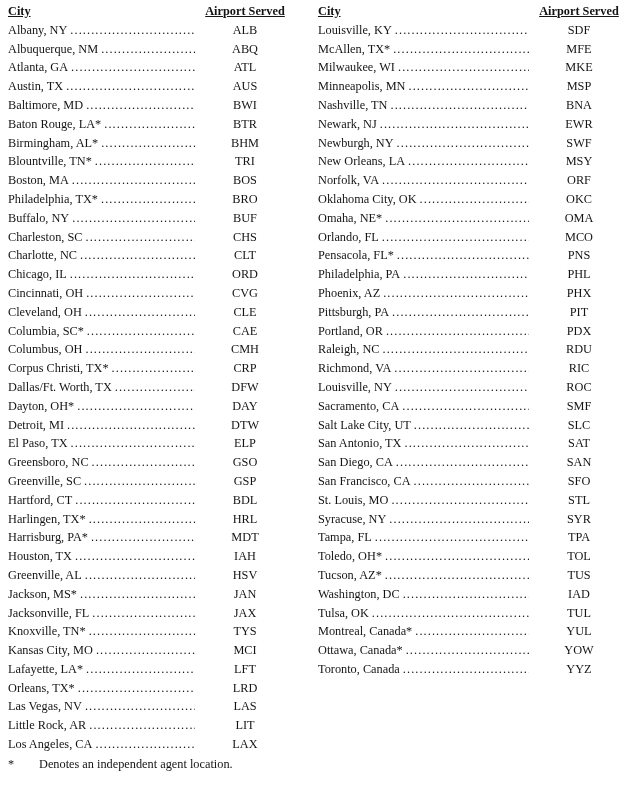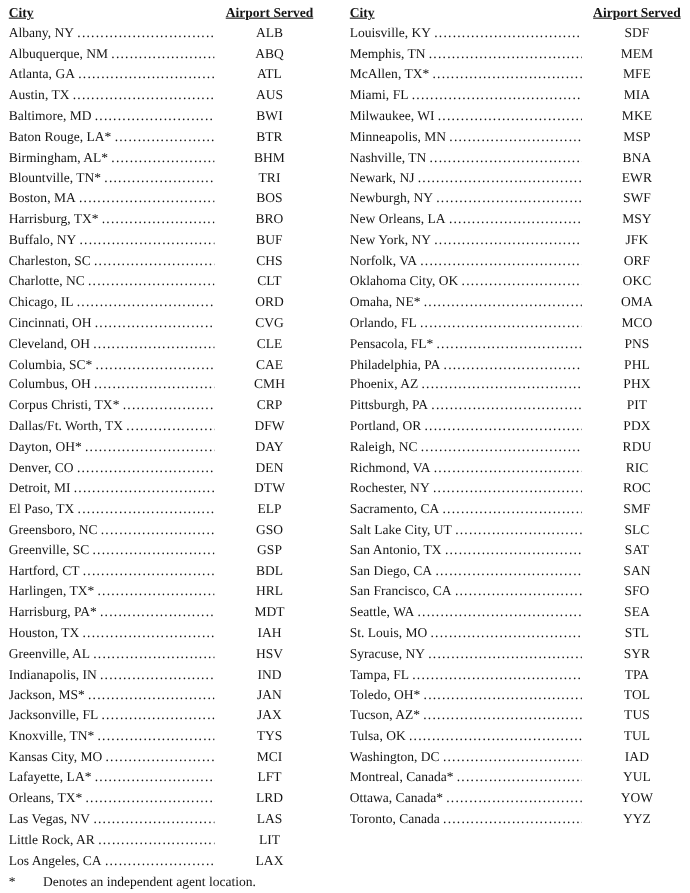--- a/index.html
+++ b/index.html
@@ -92,21 +92,21 @@
             <span class="city">Blountville, TN*</span>
             <span class="leader"></span>
             <span class="code">TRI</span>
           </div>
           <div class="row">
             <span class="city">Boston, MA</span>
             <span class="leader"></span>
             <span class="code">BOS</span>
           </div>
           <div class="row">
-            <span class="city">Harrisburg, TX*</span>
+            <span class="city">Philadelphia, TX*</span>
             <span class="leader"></span>
             <span class="code">BRO</span>
           </div>
           <div class="row">
             <span class="city">Buffalo, NY</span>
             <span class="leader"></span>
             <span class="code">BUF</span>
           </div>
           <div class="row">
             <span class="city">Charleston, SC</span>
@@ -152,25 +152,20 @@
             <span class="city">Dallas/Ft. Worth, TX</span>
             <span class="leader"></span>
             <span class="code">DFW</span>
           </div>
           <div class="row">
             <span class="city">Dayton, OH*</span>
             <span class="leader"></span>
             <span class="code">DAY</span>
           </div>
           <div class="row">
-            <span class="city">Denver, CO</span>
-            <span class="leader"></span>
-            <span class="code">DEN</span>
-          </div>
-          <div class="row">
             <span class="city">Detroit, MI</span>
             <span class="leader"></span>
             <span class="code">DTW</span>
           </div>
           <div class="row">
             <span class="city">El Paso, TX</span>
             <span class="leader"></span>
             <span class="code">ELP</span>
           </div>
           <div class="row">
@@ -200,25 +195,20 @@
           </div>
           <div class="row">
             <span class="city">Houston, TX</span>
             <span class="leader"></span>
             <span class="code">IAH</span>
           </div>
           <div class="row">
             <span class="city">Greenville, AL</span>
             <span class="leader"></span>
             <span class="code">HSV</span>
-          </div>
-          <div class="row">
-            <span class="city">Indianapolis, IN</span>
-            <span class="leader"></span>
-            <span class="code">IND</span>
           </div>
           <div class="row">
             <span class="city">Jackson, MS*</span>
             <span class="leader"></span>
             <span class="code">JAN</span>
           </div>
           <div class="row">
             <span class="city">Jacksonville, FL</span>
             <span class="leader"></span>
             <span class="code">JAX</span>
@@ -267,35 +257,25 @@
         <span class="spacer"></span>
         <span class="hdr code">Airport Served</span>
       </div>
       <div>
           <div class="row">
             <span class="city">Louisville, KY</span>
             <span class="leader"></span>
             <span class="code">SDF</span>
           </div>
           <div class="row">
-            <span class="city">Memphis, TN</span>
-            <span class="leader"></span>
-            <span class="code">MEM</span>
-          </div>
-          <div class="row">
             <span class="city">McAllen, TX*</span>
             <span class="leader"></span>
             <span class="code">MFE</span>
           </div>
           <div class="row">
-            <span class="city">Miami, FL</span>
-            <span class="leader"></span>
-            <span class="code">MIA</span>
-          </div>
-          <div class="row">
             <span class="city">Milwaukee, WI</span>
             <span class="leader"></span>
             <span class="code">MKE</span>
           </div>
           <div class="row">
             <span class="city">Minneapolis, MN</span>
             <span class="leader"></span>
             <span class="code">MSP</span>
           </div>
           <div class="row">
@@ -312,25 +292,20 @@
             <span class="city">Newburgh, NY</span>
             <span class="leader"></span>
             <span class="code">SWF</span>
           </div>
           <div class="row">
             <span class="city">New Orleans, LA</span>
             <span class="leader"></span>
             <span class="code">MSY</span>
           </div>
           <div class="row">
-            <span class="city">New York, NY</span>
-            <span class="leader"></span>
-            <span class="code">JFK</span>
-          </div>
-          <div class="row">
             <span class="city">Norfolk, VA</span>
             <span class="leader"></span>
             <span class="code">ORF</span>
           </div>
           <div class="row">
             <span class="city">Oklahoma City, OK</span>
             <span class="leader"></span>
             <span class="code">OKC</span>
           </div>
           <div class="row">
@@ -372,21 +347,21 @@
             <span class="city">Raleigh, NC</span>
             <span class="leader"></span>
             <span class="code">RDU</span>
           </div>
           <div class="row">
             <span class="city">Richmond, VA</span>
             <span class="leader"></span>
             <span class="code">RIC</span>
           </div>
           <div class="row">
-            <span class="city">Rochester, NY</span>
+            <span class="city">Louisville, NY</span>
             <span class="leader"></span>
             <span class="code">ROC</span>
           </div>
           <div class="row">
             <span class="city">Sacramento, CA</span>
             <span class="leader"></span>
             <span class="code">SMF</span>
           </div>
           <div class="row">
             <span class="city">Salt Lake City, UT</span>
@@ -402,25 +377,20 @@
             <span class="city">San Diego, CA</span>
             <span class="leader"></span>
             <span class="code">SAN</span>
           </div>
           <div class="row">
             <span class="city">San Francisco, CA</span>
             <span class="leader"></span>
             <span class="code">SFO</span>
           </div>
           <div class="row">
-            <span class="city">Seattle, WA</span>
-            <span class="leader"></span>
-            <span class="code">SEA</span>
-          </div>
-          <div class="row">
             <span class="city">St. Louis, MO</span>
             <span class="leader"></span>
             <span class="code">STL</span>
           </div>
           <div class="row">
             <span class="city">Syracuse, NY</span>
             <span class="leader"></span>
             <span class="code">SYR</span>
           </div>
           <div class="row">
@@ -432,28 +402,28 @@
             <span class="city">Toledo, OH*</span>
             <span class="leader"></span>
             <span class="code">TOL</span>
           </div>
           <div class="row">
             <span class="city">Tucson, AZ*</span>
             <span class="leader"></span>
             <span class="code">TUS</span>
           </div>
           <div class="row">
+            <span class="city">Washington, DC</span>
+            <span class="leader"></span>
+            <span class="code">IAD</span>
+          </div>
+          <div class="row">
             <span class="city">Tulsa, OK</span>
             <span class="leader"></span>
             <span class="code">TUL</span>
-          </div>
-          <div class="row">
-            <span class="city">Washington, DC</span>
-            <span class="leader"></span>
-            <span class="code">IAD</span>
           </div>
           <div class="row">
             <span class="city">Montreal, Canada*</span>
             <span class="leader"></span>
             <span class="code">YUL</span>
           </div>
           <div class="row">
             <span class="city">Ottawa, Canada*</span>
             <span class="leader"></span>
             <span class="code">YOW</span>

